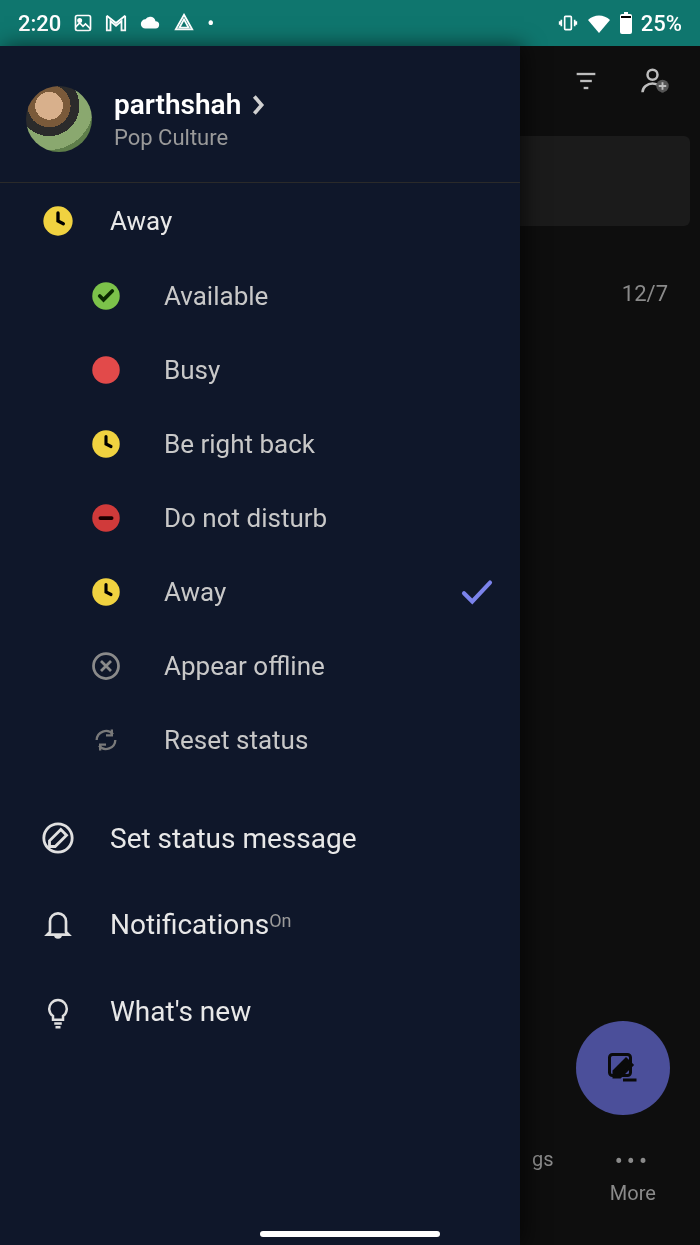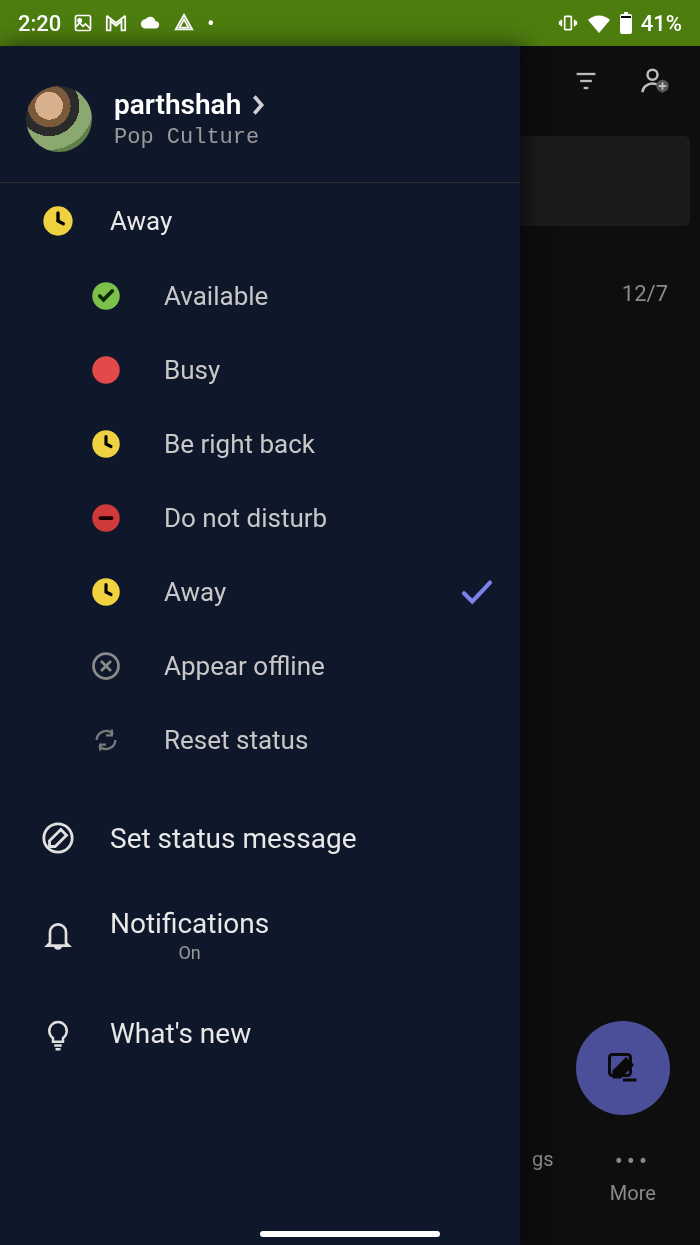--- a/index.html
+++ b/index.html
@@ -14,21 +14,21 @@
   }
   
   .status-bar {
     height: 46px;
     display: flex;
     align-items: center;
     justify-content: space-between;
     padding: 0 18px;
     font-size: 22px;
     font-weight: 500;
-    background: #4d7c0f;
+    background: #0f766e;
   }
   .status-left { display: flex; align-items: center; gap: 12px; }
   .status-right { display: flex; align-items: center; gap: 8px; }
   .status-icons { display: flex; align-items: center; gap: 12px; }
   .sb-ico { font-size: 20px; line-height:1; }
   
   .backdrop {
     position: absolute;
     top: 46px; left: 0; right: 0; bottom: 0;
     background: #0e0e0e;
@@ -103,21 +103,21 @@
   .avatar {
     width: 66px; height: 66px;
     border-radius: 50%;
     background: radial-gradient(circle at 35% 30%, #d8b08c 0 22%, #7a5a3a 22% 34%, #2b2b2b 34% 48%, #8aa86f 48% 70%, #5e7e4a 70% 100%);
     flex-shrink: 0;
   }
   .profile-text { display:flex; flex-direction:column; }
   .username-row { display:flex; align-items:center; gap:10px; }
   .username { font-size: 28px; font-weight: 600; color: #fff; }
   .chevron { color: #d0d0d0; }
-  .subtitle { font-size: 22px; color: #9a9a9a; margin-top: 4px; font-family: Liberation Mono, monospace; }
+  .subtitle { font-size: 22px; color: #9a9a9a; margin-top: 4px; }
   
   .row {
     display: flex;
     align-items: center;
     padding: 22px 40px;
     gap: 34px;
     font-size: 26px;
     color: #e8e8e8;
   }
   .current-status .ico-wrap { margin-left: 0; }
@@ -140,21 +140,21 @@
   }
   .menu-row {
     display: flex;
     align-items: center;
     padding: 26px 40px;
     gap: 34px;
     font-size: 28px;
     color: #e8e8e8;
   }
   .menu-row .ico-wrap { width: 36px; color:#e0e0e0; }
-  .menu-text { display:flex; flex-direction:column; }
+  .menu-text { display:flex; }
   .menu-sub { font-size: 18px; color: #9a9a9a; margin-top: 2px; text-align: center; }
   svg { display:block; }
 </style>
 </head>
 <body>
 
 <div class="status-bar">
   <div class="status-left">
     <span>2:20</span>
     <div class="status-icons">
@@ -197,21 +197,21 @@
           <path d="M12 20L1 7c6-6 16-6 22 0L12 20z"></path>
         </svg>
     </span>
     <span>
       <svg width="14" height="22" viewBox="0 0 14 22" fill="#fff">
           <rect x="1" y="2" width="12" height="20" rx="2"></rect>
           <rect x="5" y="0" width="4" height="3"></rect>
           <rect x="2" y="4" width="10" height="2" fill="#000"></rect>
         </svg>
     </span>
-    <span>41%</span>
+    <span>25%</span>
   </div>
 </div>
 
 <div class="backdrop">
   <div class="backdrop-header">
     <span class="backdrop-icon">
       <svg width="28" height="28" viewBox="0 0 24 24" fill="none" stroke="#bdbdbd" stroke-width="2">
           <line x1="4" y1="6" x2="20" y2="6"></line>
           <line x1="7" y1="12" x2="17" y2="12"></line>
           <line x1="10" y1="18" x2="14" y2="18"></line>

